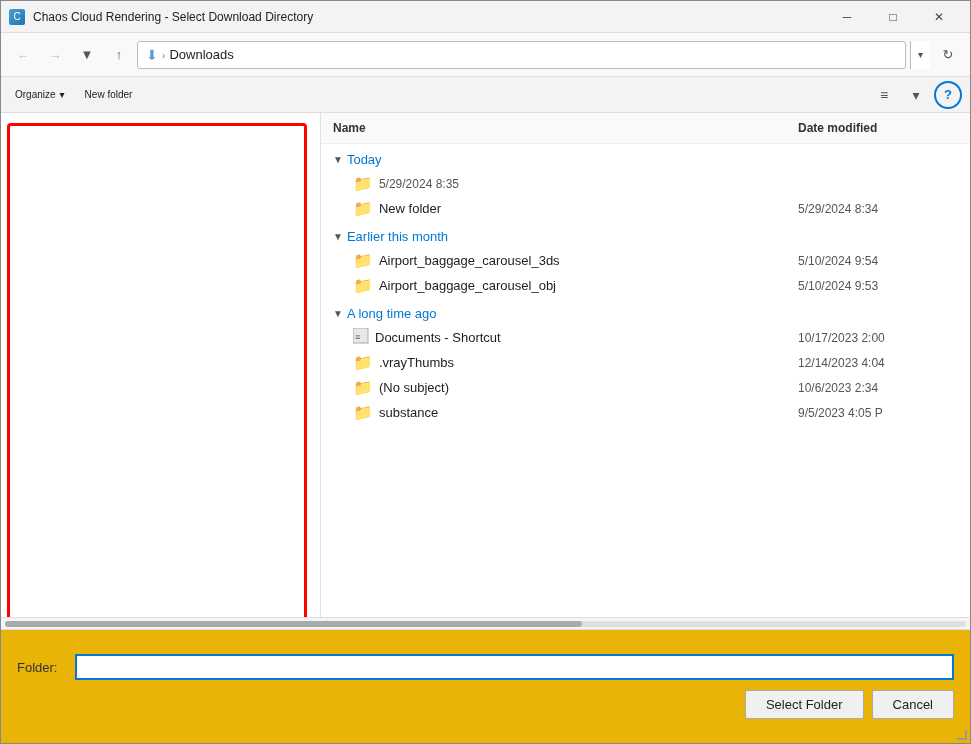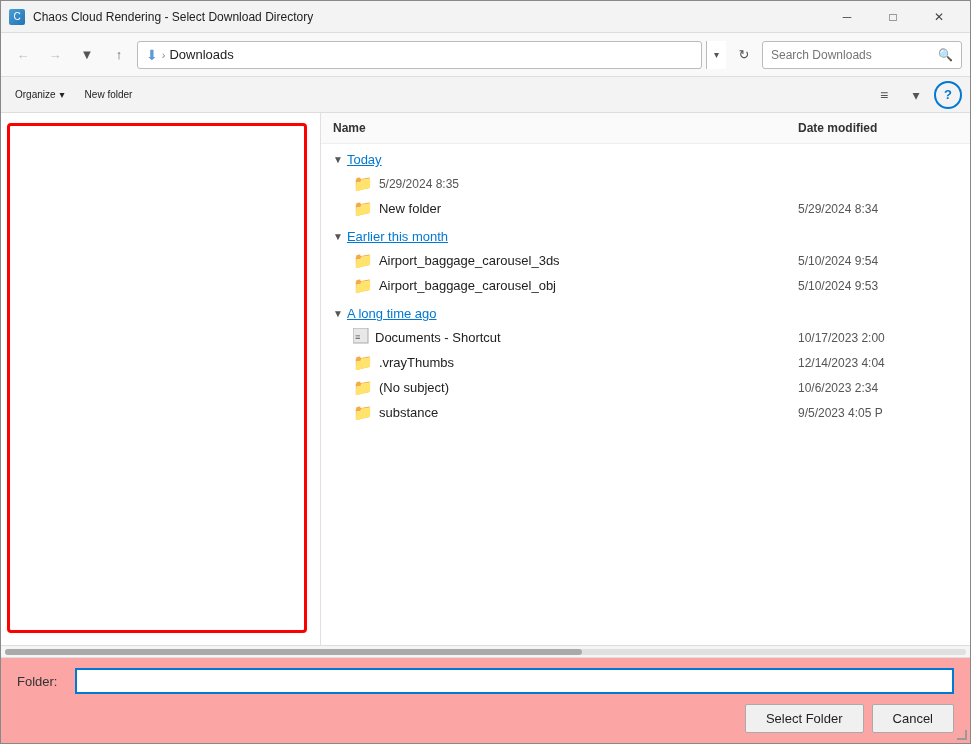--- a/index.html
+++ b/index.html
@@ -298,21 +298,20 @@
       gap: 4px;
     }
     .group-header-chevron {
       color: #555;
       font-size: 10px;
     }
     .group-header-label {
       color: #0078d4;
       font-size: 13px;
       font-weight: 500;
-      text-decoration: underline;
     }
 
     .file-row {
       display: flex;
       align-items: center;
       padding: 3px 12px 3px 32px;
       cursor: pointer;
       gap: 6px;
       min-height: 24px;
     }
@@ -359,22 +358,22 @@
       left: 0;
       width: 60%;
       height: 100%;
       background: #aaa;
       border-radius: 3px;
     }
 
     
     .bottom-bar {
       border-top: 1px solid #ddd;
-      background: #fca5a5;
-      padding: 10px 16px;
+      background: #eab308;
+      padding: 24px 16px;
       display: flex;
       flex-direction: column;
       gap: 10px;
     }
     .folder-row {
       display: flex;
       align-items: center;
       gap: 8px;
     }
     .folder-label {
@@ -460,24 +459,20 @@
 
     <div class="address-path">
       <span class="address-path-icon">⬇</span>
       <span class="address-path-arrow">›</span>
       <span class="address-path-text">Downloads</span>
     </div>
     <button class="address-dropdown">▾</button>
 
     <button class="refresh-btn">↻</button>
 
-    <div class="search-box">
-      <input type="text" placeholder="Search Downloads" style="">
-      <span class="search-icon">🔍</span>
-    </div>
   </div>
 
   <div class="toolbar">
     <button class="toolbar-btn">
       <span>Organize</span>
       <span>▾</span>
     </button>
     <button class="toolbar-btn">
       <span>New folder</span>
     </button>

